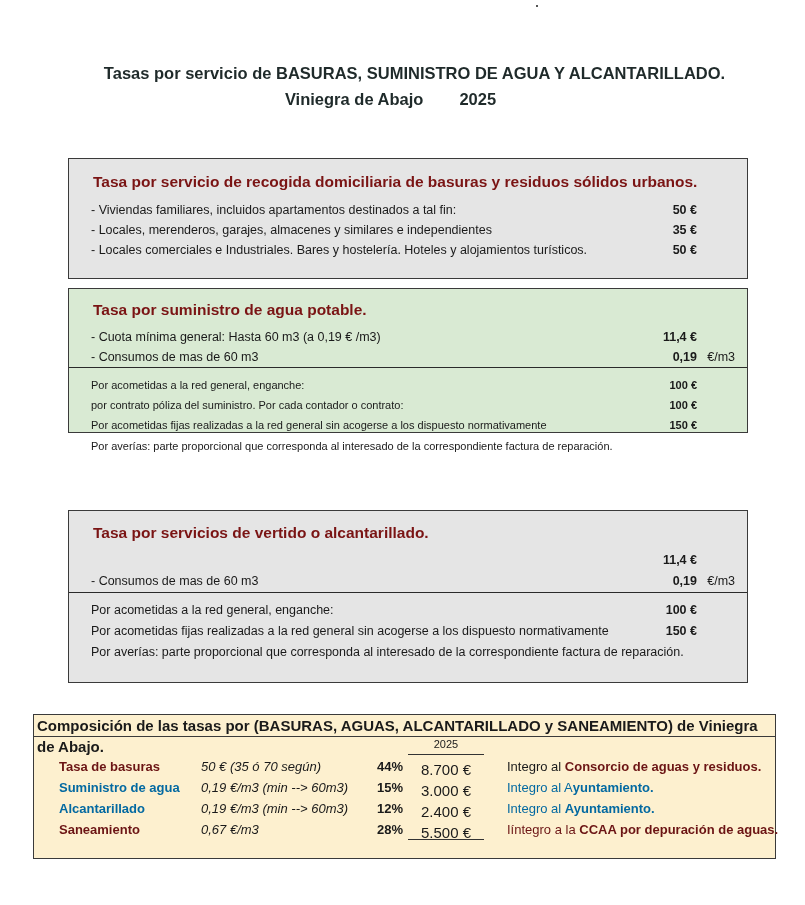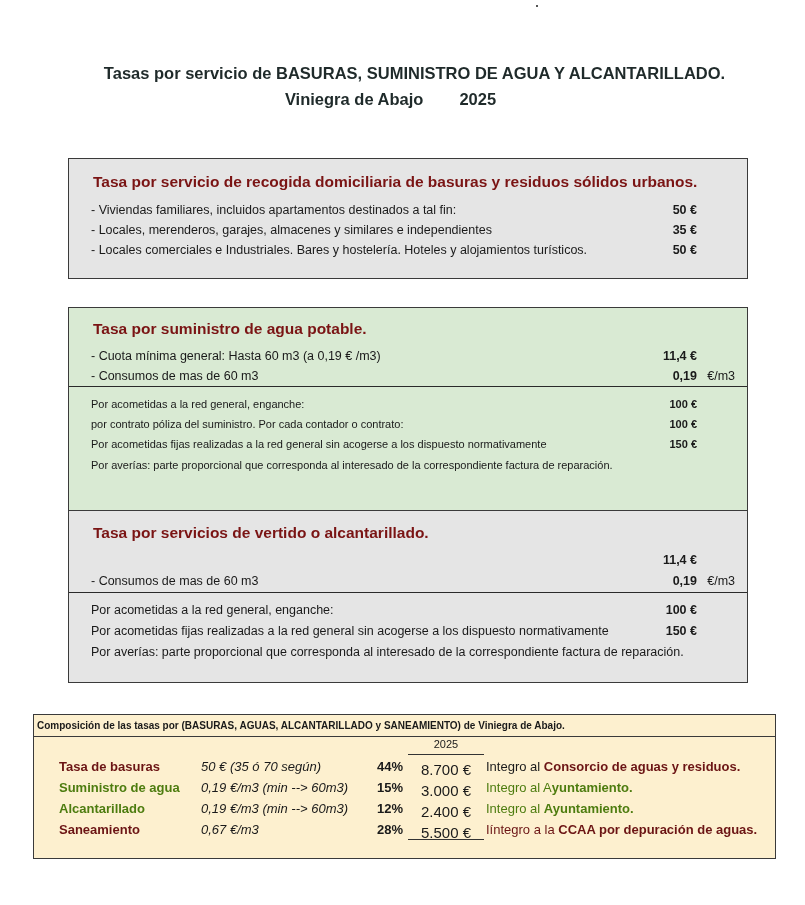--- a/index.html
+++ b/index.html
@@ -15,32 +15,32 @@
   .green { background: #d9ead3; }
   .box h2 { margin: 0; position: absolute; left: 24px; font-size: 15.5px; font-weight: bold; color: #7a1414; }
   .row { position: absolute; left: 22px; right: 0; height: 18px; font-size: 12.5px; }
   .row .lbl { position: absolute; left: 0; white-space: nowrap; }
   .row .val { position: absolute; right: 50px; font-weight: bold; white-space: nowrap; }
   .row .unit { position: absolute; right: 12px; white-space: nowrap; }
   .small { font-size: 11px; }
   .div { position: absolute; left: 0; right: 0; height: 0; border-top: 1.5px solid #2a2a2a; }
 
   .comp { position: absolute; left: 33px; top: 714px; width: 743px; height: 145px; background: #fdf0cf; border: 1.5px solid #3a3a3a; box-sizing: border-box; }
-  .comp .hdr { position: absolute; left: 0; right: 0; top: 0; height: 21px; border-bottom: 1px solid #3a3a3a; font-size: 10px; font-weight: bold; padding-left: 3px; line-height: 21px; }
+  .comp .hdr { position: absolute; left: 0; right: 0; top: 0; height: 21px; border-bottom: 1px solid #3a3a3a; font-size: 15px; font-weight: bold; padding-left: 3px; line-height: 21px; }
   .comp .yr { position: absolute; left: 374px; width: 76px; top: 23px; text-align: center; font-size: 11px; border-bottom: 1px solid #333; height: 16px; }
   .crow { position: absolute; left: 0; right: 0; height: 20px; font-size: 13px; }
   .crow span { position: absolute; white-space: nowrap; }
   .c-name { left: 25px; font-weight: bold; }
   .c-rate { left: 167px; font-style: italic; }
   .c-pct { left: 343px; font-weight: bold; }
   .c-amt { left: 374px; width: 76px; text-align: center; font-size: 15px; top: 2px; }
-  .c-dest { left: 452px; }
+  .c-dest { left: 473px; }
   .c-dest b { font-weight: bold; }
   .red { color: #6b1414; }
-  .navy { color: #4d7c0f; }
+  .navy { color: #0369a1; }
   .underline-line { position: absolute; left: 374px; width: 76px; top: 124px; border-top: 1px solid #333; }
 </style>
 </head>
 <body>
 
 <div class="dot"></div>
 
 <div class="title t1">Tasas por servicio de BASURAS, SUMINISTRO DE AGUA Y ALCANTARILLADO.</div>
 <div class="title t2">
   <span>Viniegra de Abajo</span><span class="gap"></span><span>2025</span>
@@ -55,21 +55,21 @@
   <div class="row" style="top:64px;">
       <span class="lbl">- Locales, merenderos, garajes, almacenes y similares e independientes</span>
       <span class="val">35 €</span>
     </div>
   <div class="row" style="top:84px;">
       <span class="lbl">- Locales comerciales e Industriales. Bares y hostelería. Hoteles y alojamientos turísticos.</span>
       <span class="val">50 €</span>
     </div>
 </div>
 
-<div class="box green" style="top:307px;height:214px;">
+<div class="box green" style="top:288px;height:145px;">
   <h2 style="top:12px;">Tasa por suministro de agua potable.</h2>
   <div class="row" style="top:41px;">
       <span class="lbl">- Cuota mínima general: Hasta 60 m3  (a 0,19 € /m3)</span>
       <span class="val">11,4 €</span>
     </div>
   <div class="row" style="top:61px;">
       <span class="lbl">- Consumos de mas de 60 m3</span>
       <span class="val">0,19</span>
       <span class="unit">€/m3</span>
     </div>

